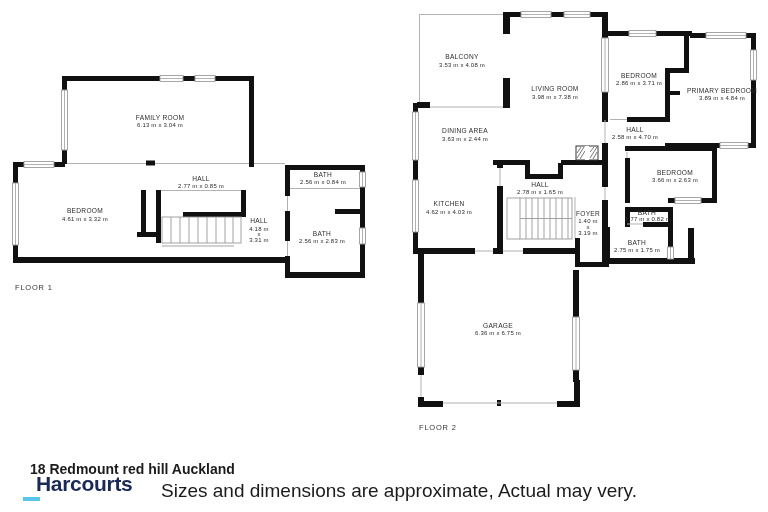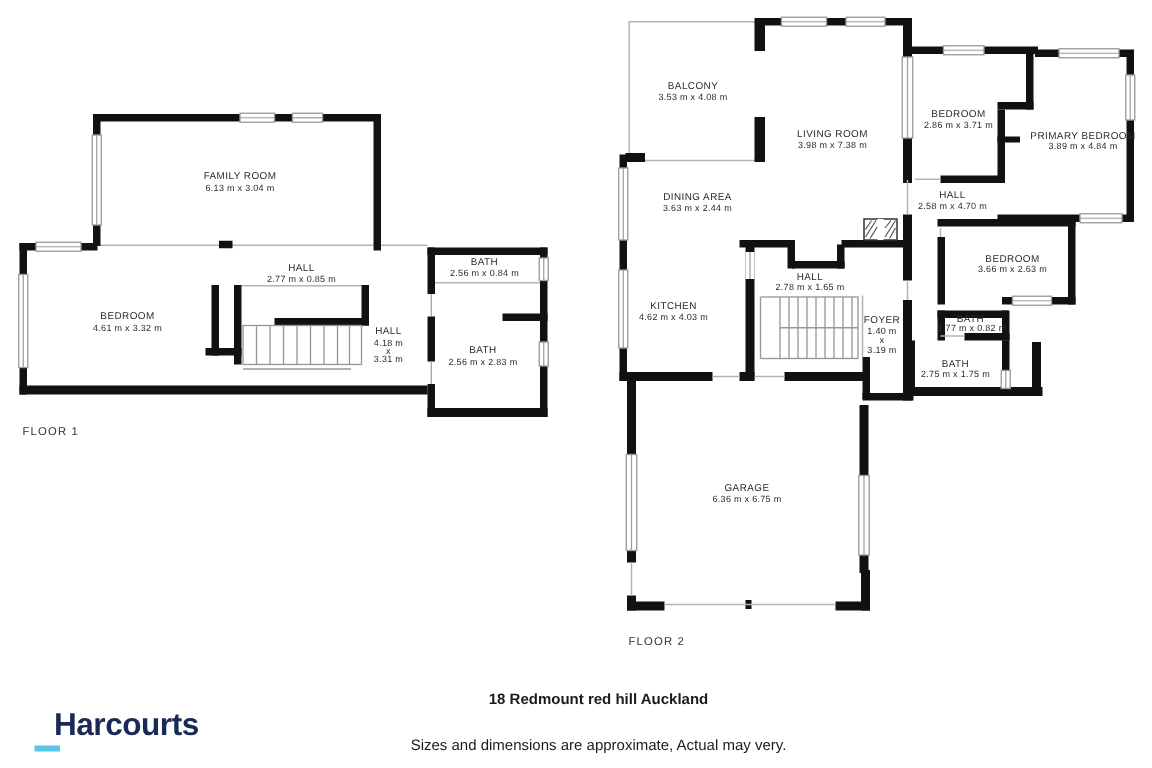--- a/index.html
+++ b/index.html
@@ -26,26 +26,26 @@
   .rd{font-size:6px;text-anchor:middle;letter-spacing:0.2px;}
   .fl{font-size:7.5px;letter-spacing:0.8px;fill:#333333;}
   .footer-brand{
     position:absolute;left:36px;top:472px;font-size:21px;font-weight:bold;
     color:var(--navy);letter-spacing:-0.3px;
   }
   .brand-underline{
     position:absolute;left:23px;top:497px;width:17px;height:3.5px;background:var(--cyan);
   }
   .footer-title{
-    position:absolute;left:30px;right:0;top:461px;text-align:center;
-    font-size:10px;font-weight:bold;color:var(--ink);
+    position:absolute;left:30px;right:0;top:461px;
+    font-size:14px;font-weight:bold;color:var(--ink);
   }
   .footer-disclaimer{
     position:absolute;left:30px;right:0;top:480px;text-align:center;
-    font-size:10px;color:var(--ink);margin-top:12px;
+    font-size:19px;color:var(--ink);
   }
 </style>
 </head>
 <body>
 
 <svg width="768" height="455" viewBox="0 0 768 455">
 
   <g>
 
     <line class="thin" x1="67" y1="163.5" x2="249" y2="163.5"></line>

